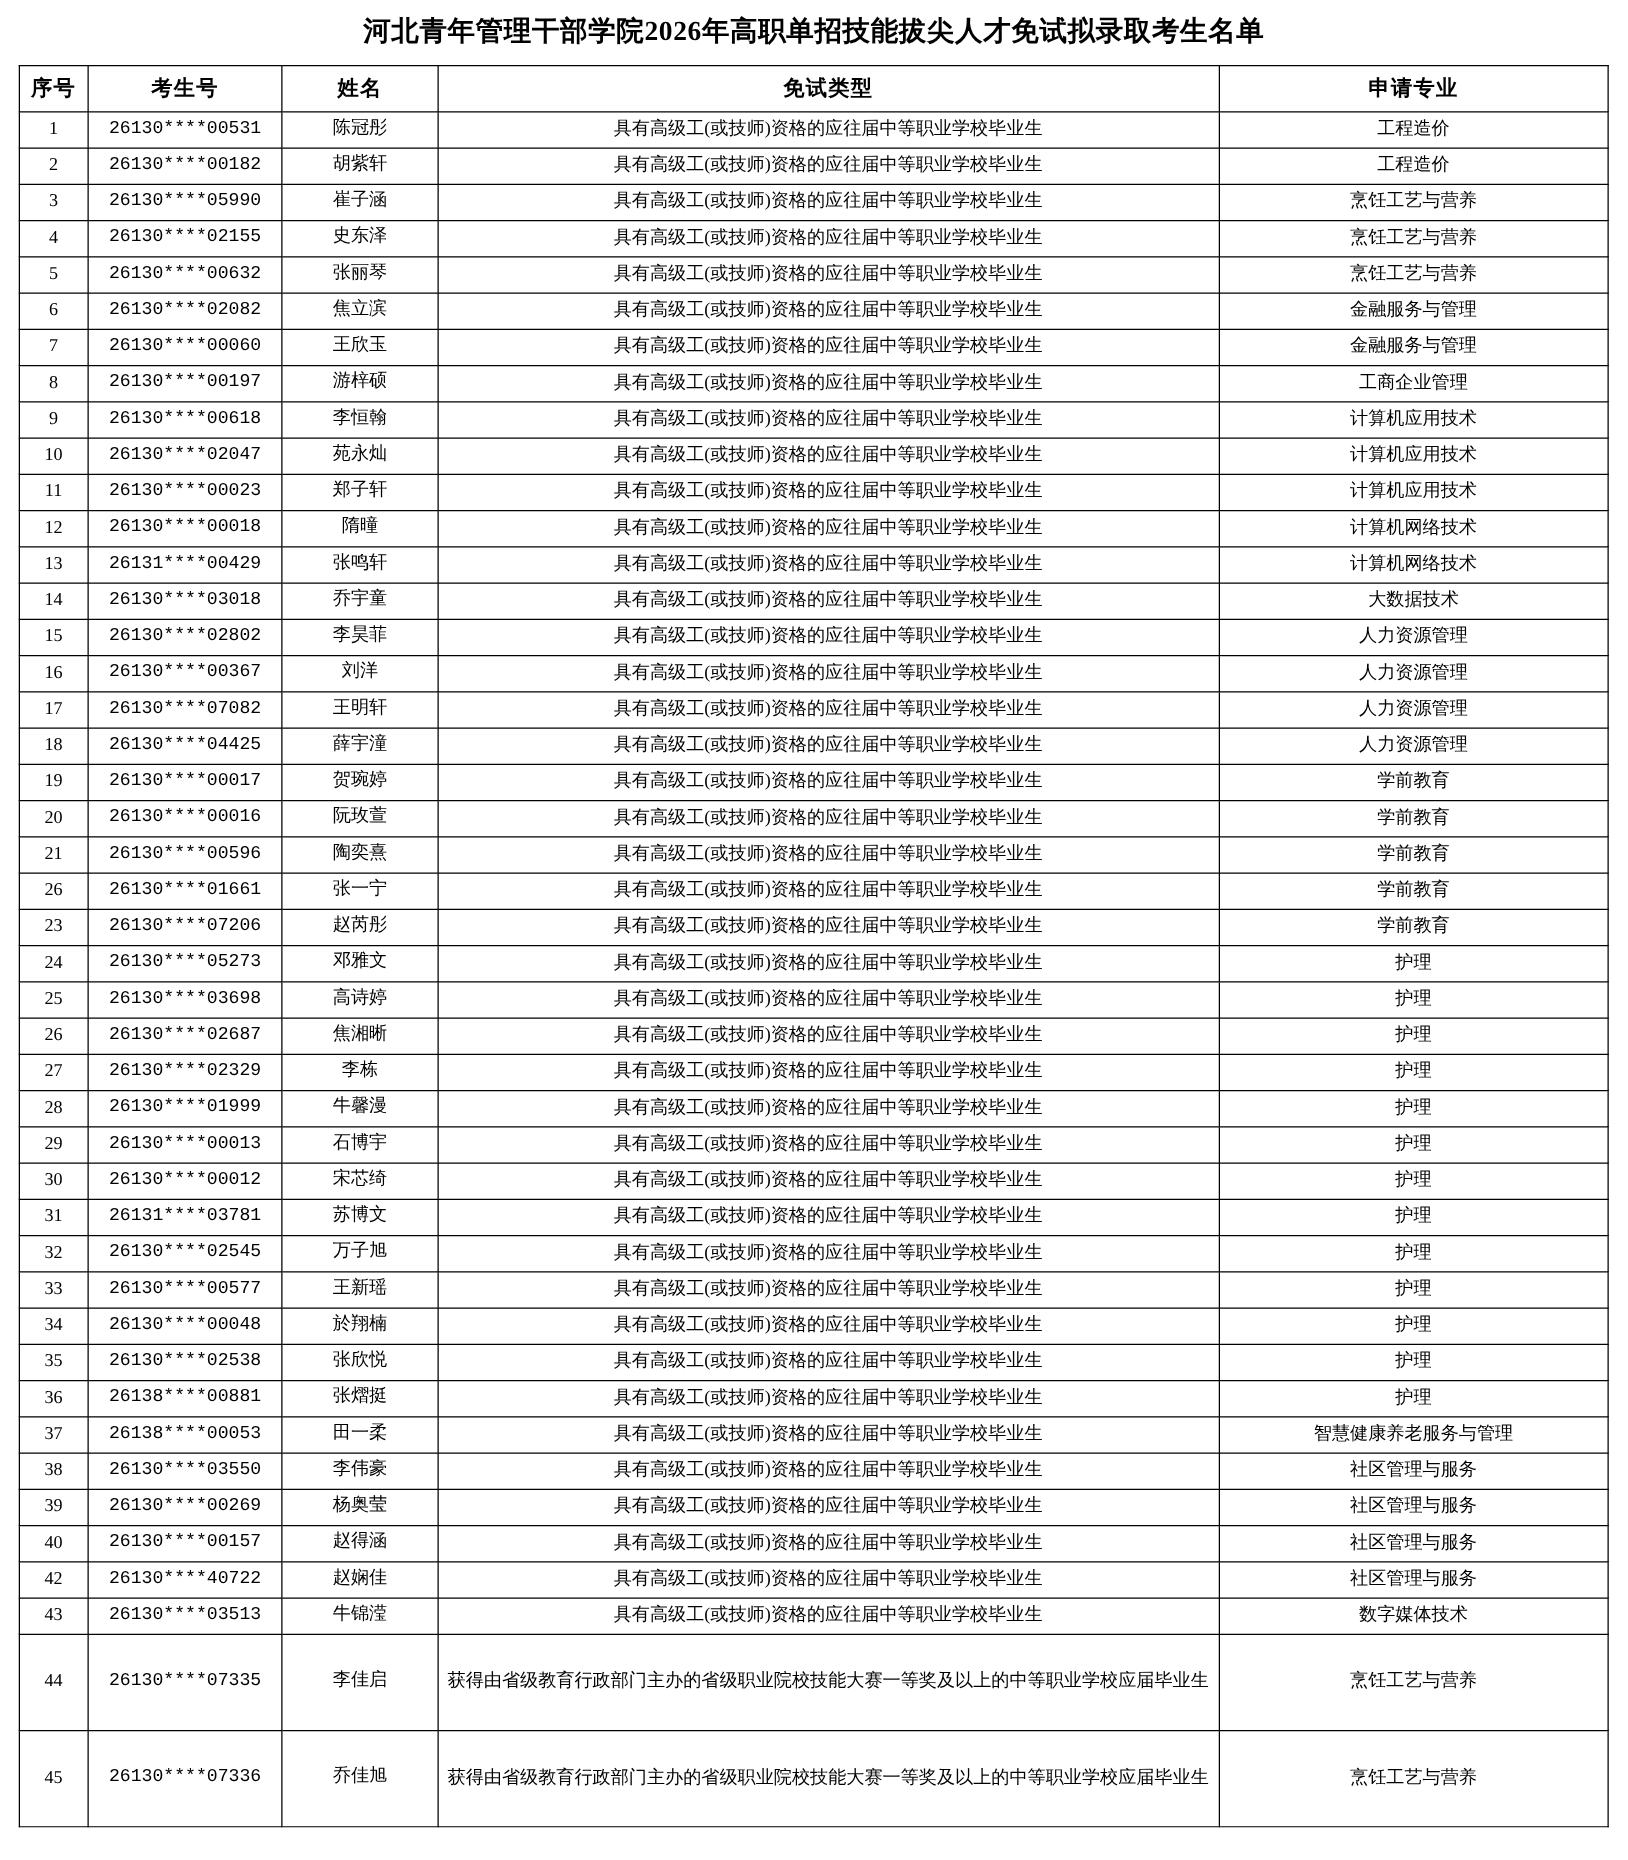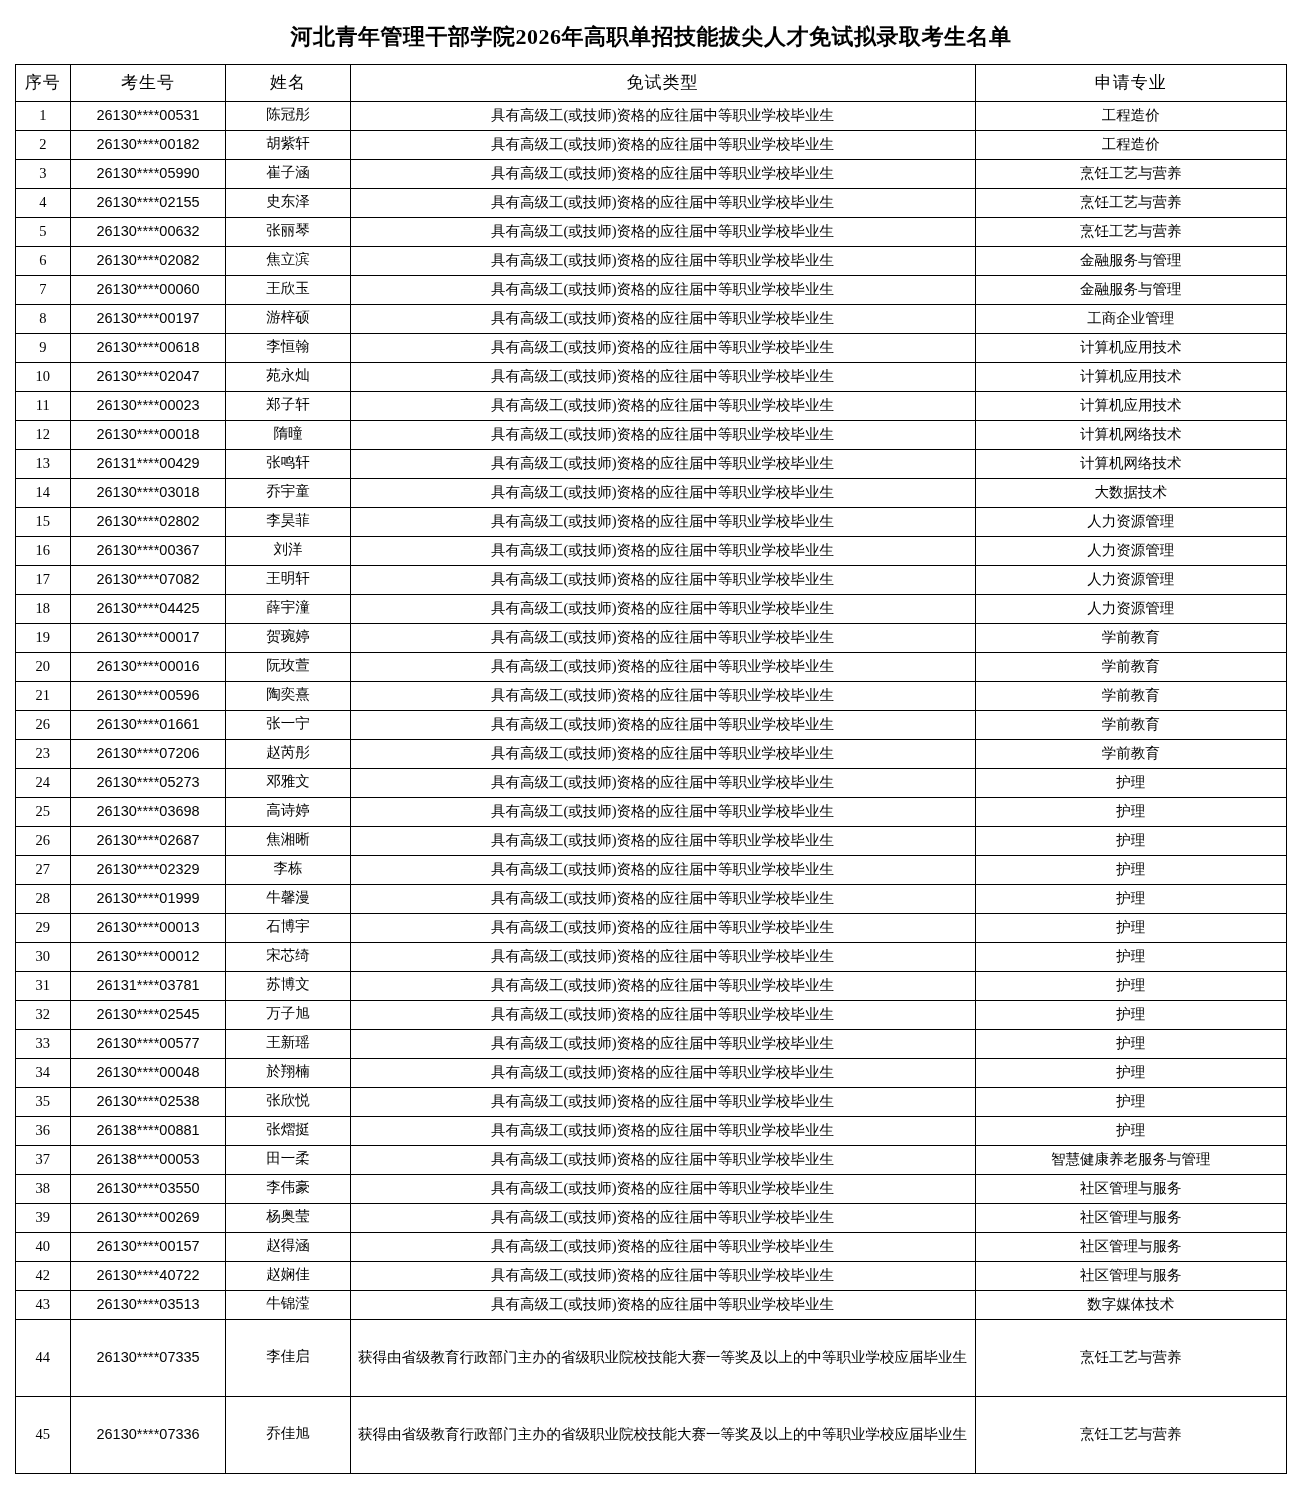--- a/index.html
+++ b/index.html
@@ -15,45 +15,45 @@
   .page {
     width: 1302px;
     box-sizing: border-box;
     padding: 0;
   }
   .doc-title {
     text-align: center;
     font-weight: bold;
     font-size: 22px;
     letter-spacing: 0.5px;
-    padding: 22px 0 12px 0;
+    padding: 10px 0 12px 0;
     font-family: "Liberation Serif", "DejaVu Serif", serif;
   }
   table.roster {
     border-collapse: collapse;
     width: 1272px;
     margin: 0 15px;
     table-layout: fixed;
   }
   table.roster th, table.roster td {
     border: 1px solid #000000;
     font-size: 14.5px;
     text-align: center;
     vertical-align: middle;
     padding: 2px 3px;
     line-height: 1.35;
   }
   table.roster thead th {
-    font-weight: normal;
+    font-weight: bold;
     font-size: 17px;
     height: 32px;
     letter-spacing: 1px;
   }
   td.c-idx { width: 52px; }
-  td.c-no  { width: 148px; font-family: Liberation Sans, sans-serif; letter-spacing: 0px; }
+  td.c-no  { width: 148px; font-family: Liberation Mono, monospace; letter-spacing: 0px; }
   td.c-name{ width: 118px; font-family: Liberation Mono, monospace; }
   td.c-type{ width: 594px; }
   td.c-major{ width: 296px; }
   col.idx { width: 52px; }
   col.no { width: 148px; }
   col.name { width: 118px; }
   col.type { width: 594px; }
   col.major { width: 296px; }
   tr.normal td { height: 24px; }
   tr.tall td { height: 72px; }

